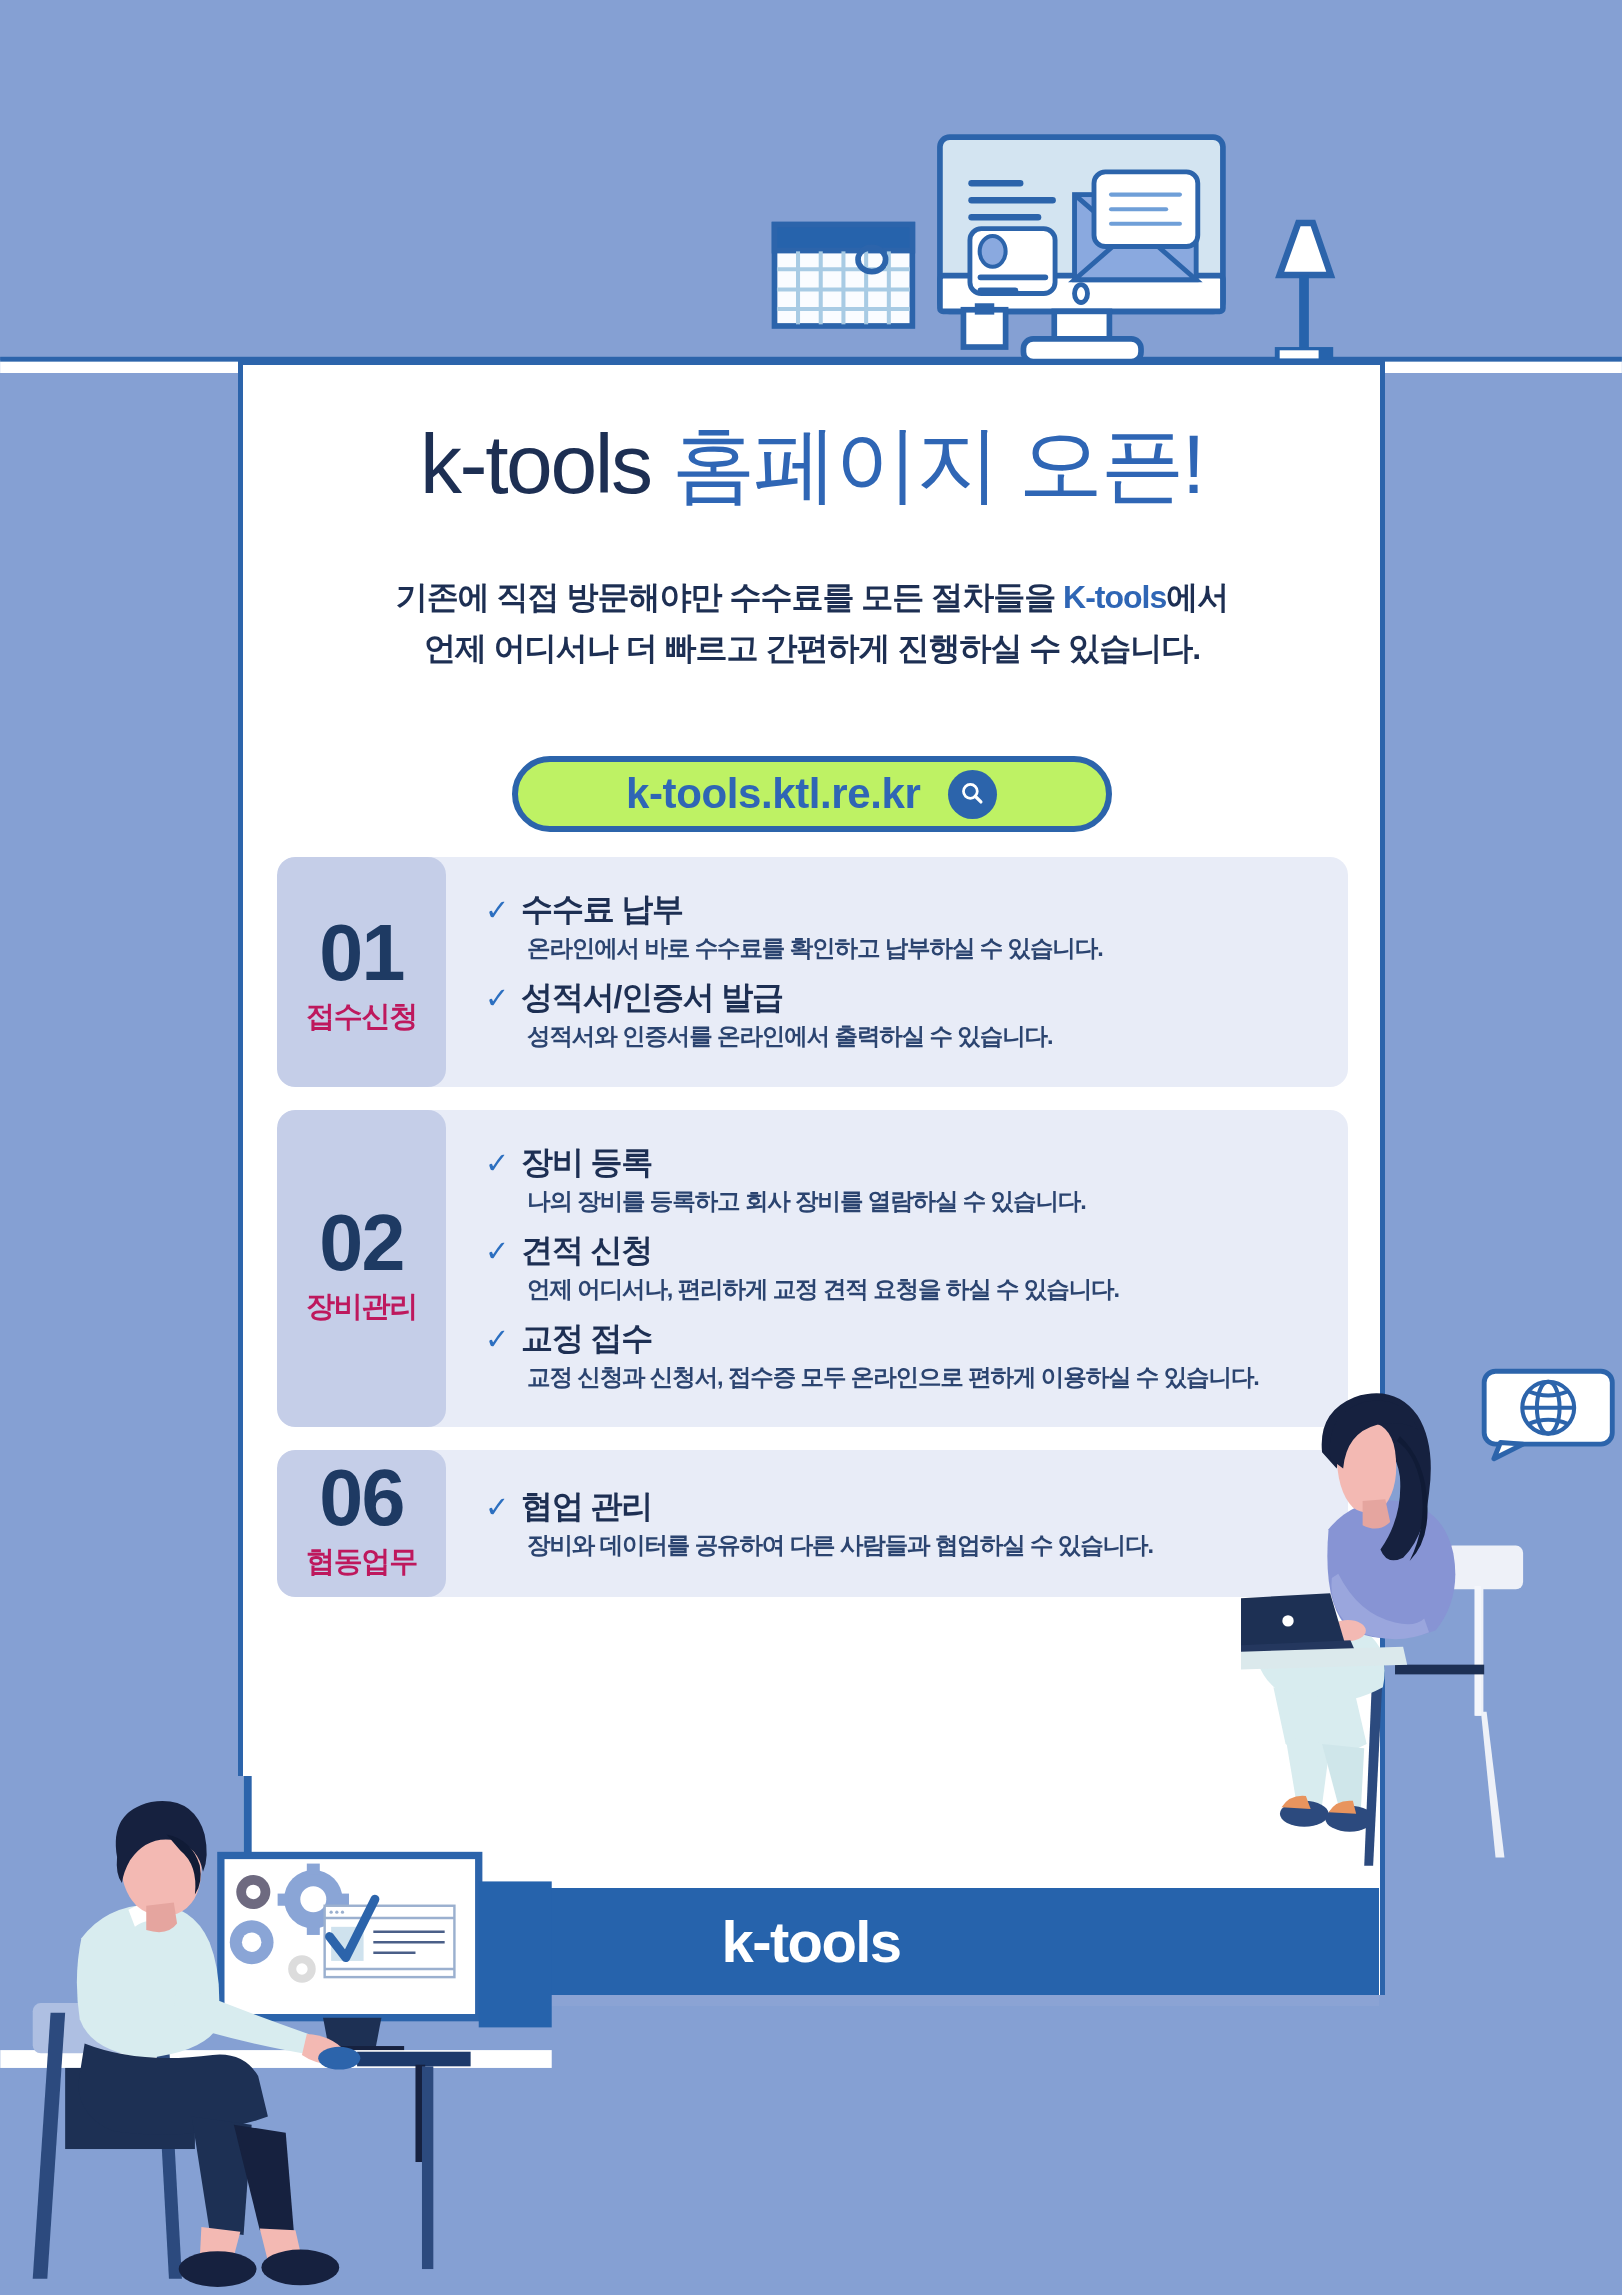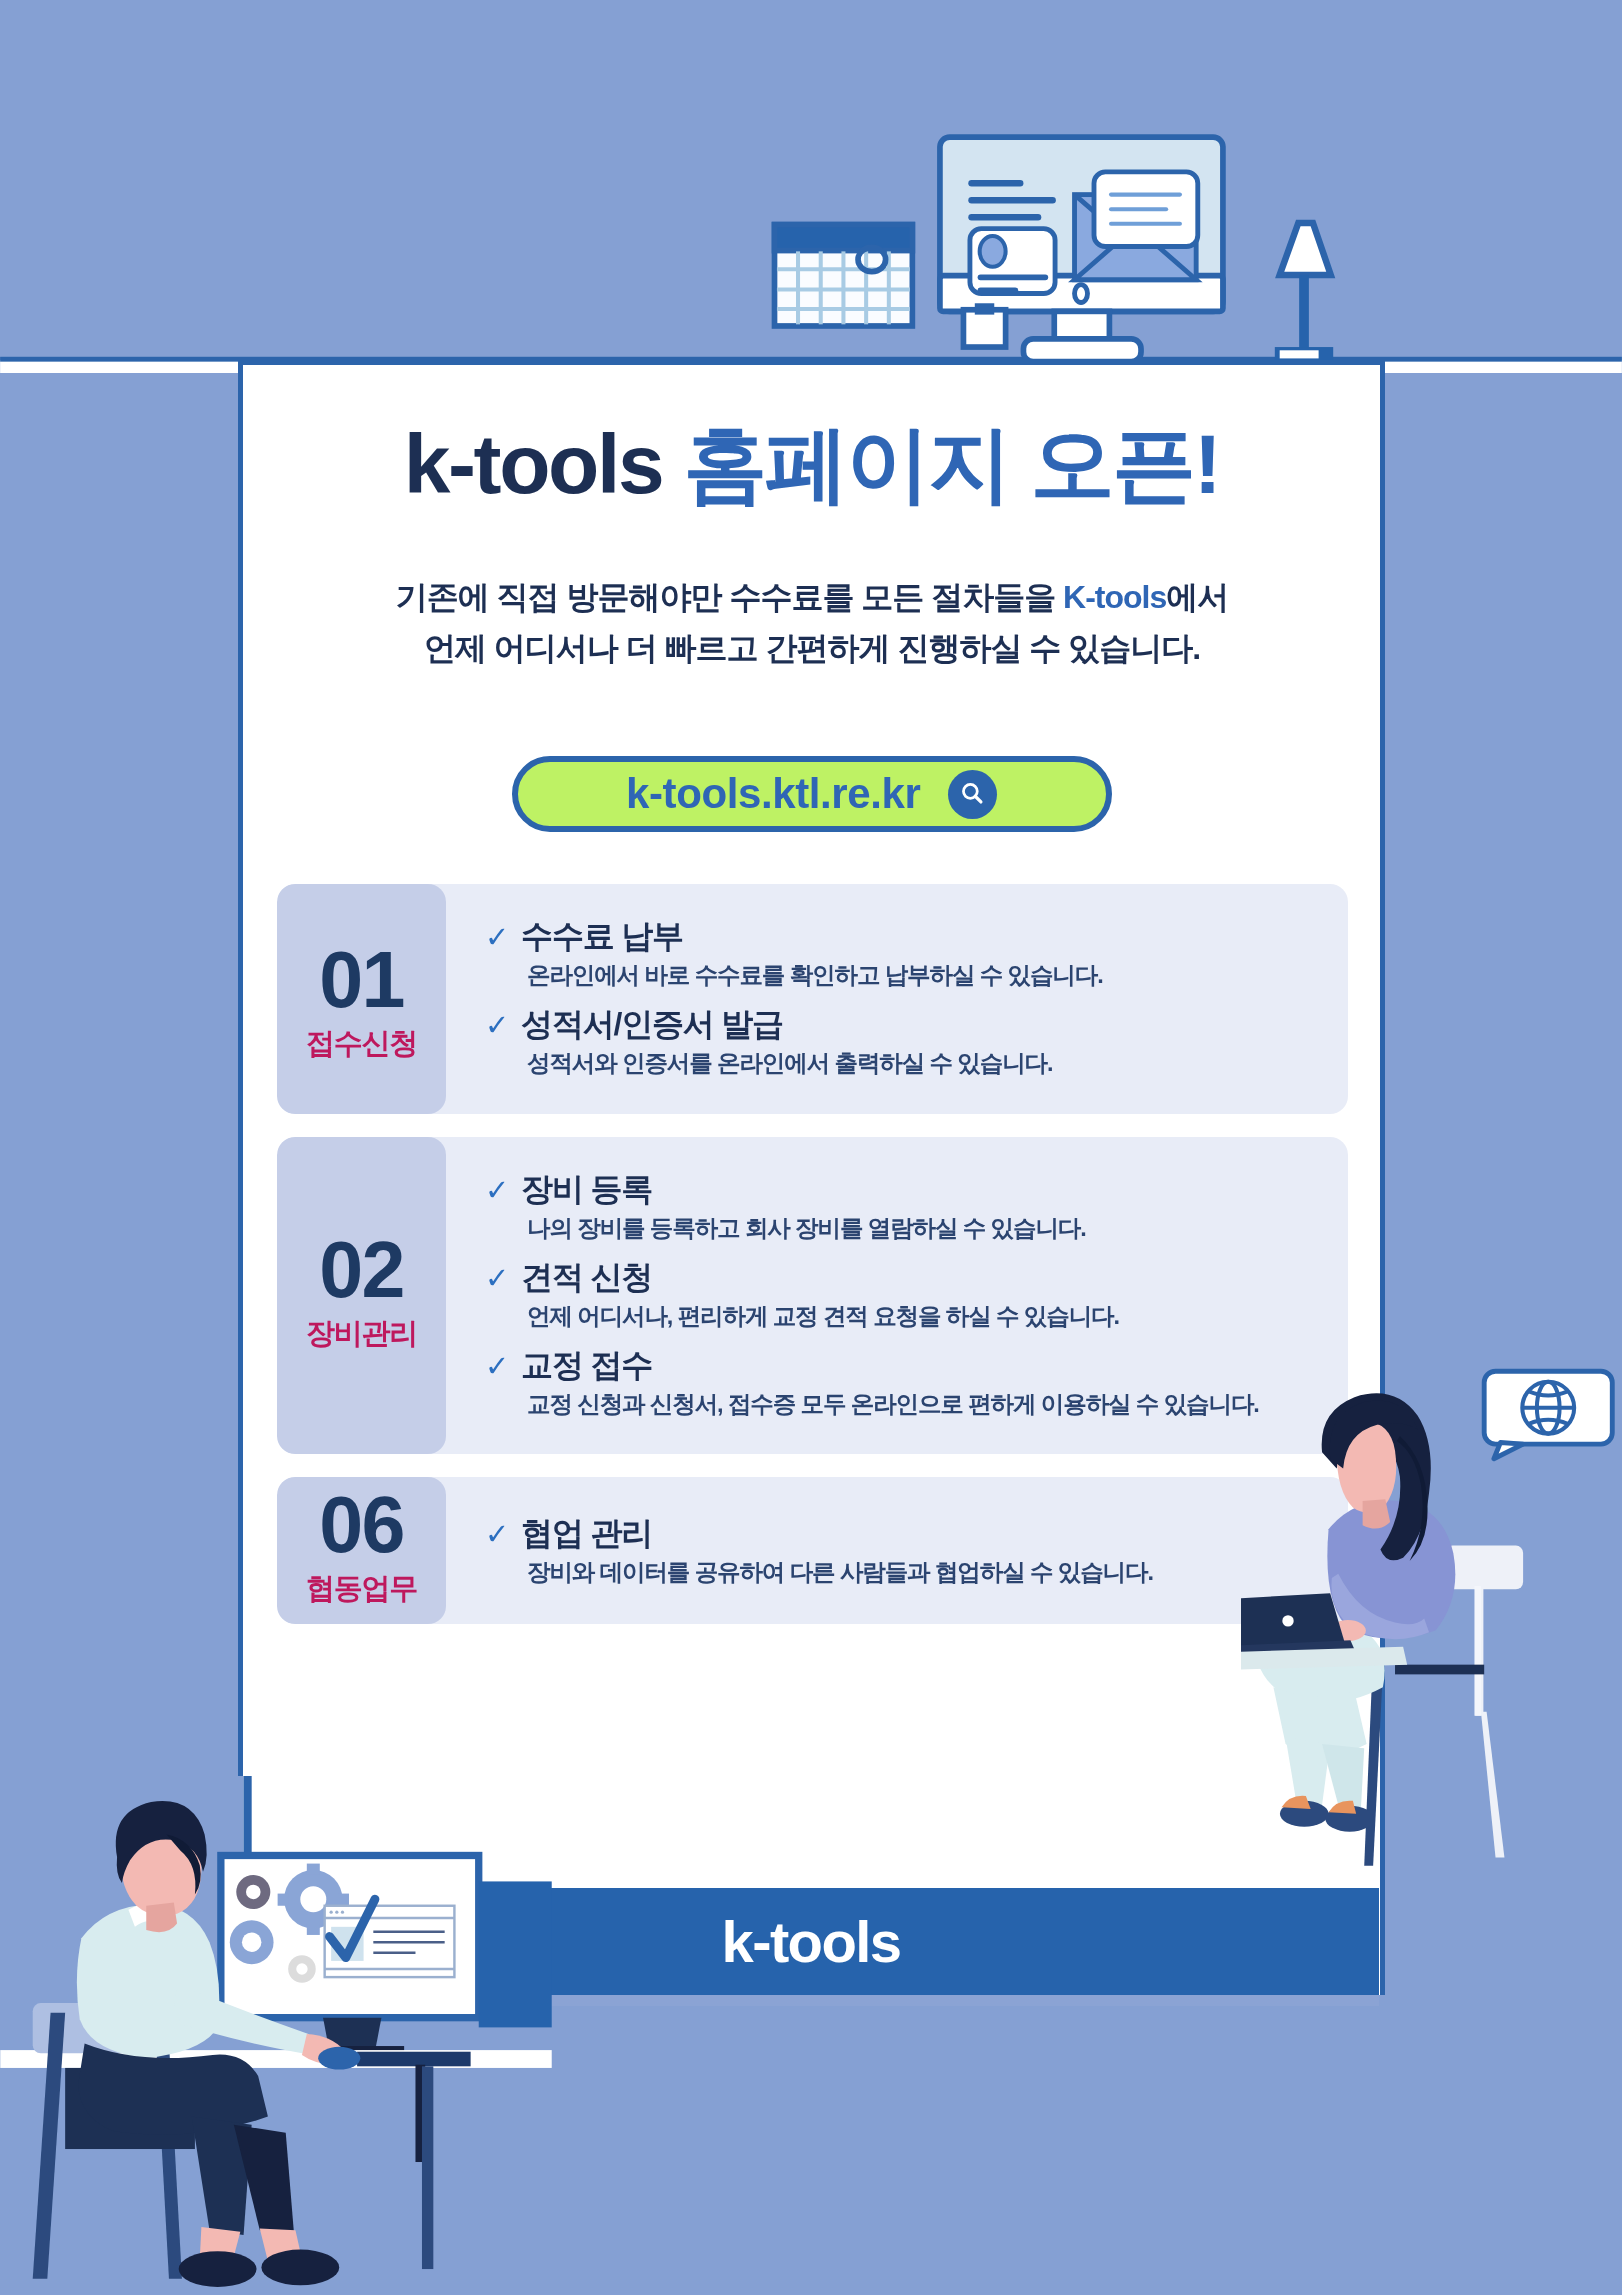--- a/index.html
+++ b/index.html
@@ -36,21 +36,21 @@
   }
 
   
   .headline {
     position: absolute;
     left: 0; top: 57px;
     width: 100%;
     text-align: center;
     white-space: nowrap;
     font-size: 84px;
-    font-weight: 700;
+    font-weight: 400;
     letter-spacing: -2.4px;
     line-height: 1;
   }
   .headline .brand { color: #1d2f53; }
   .headline .ko    { color: #2f66b5; }
 
   
   .subtitle {
     position: absolute;
     left: 49px; top: 207px;
@@ -86,21 +86,21 @@
   }
   .search-btn {
     width: 49px; height: 49px;
     border-radius: 50%;
     background: #2c64ab;
     display: flex; align-items: center; justify-content: center;
     flex: 0 0 auto;
   }
 
   
-  .sections { position: absolute; left: 34px; top: 519px; width: 1071px; }
+  .sections { position: absolute; left: 34px; top: 492px; width: 1071px; }
 
   .section {
     position: relative;
     display: flex;
     background: #e8ecf7;
     border-radius: 18px;
     margin-bottom: 23px;
     overflow: hidden;
   }
   .sec-num {

